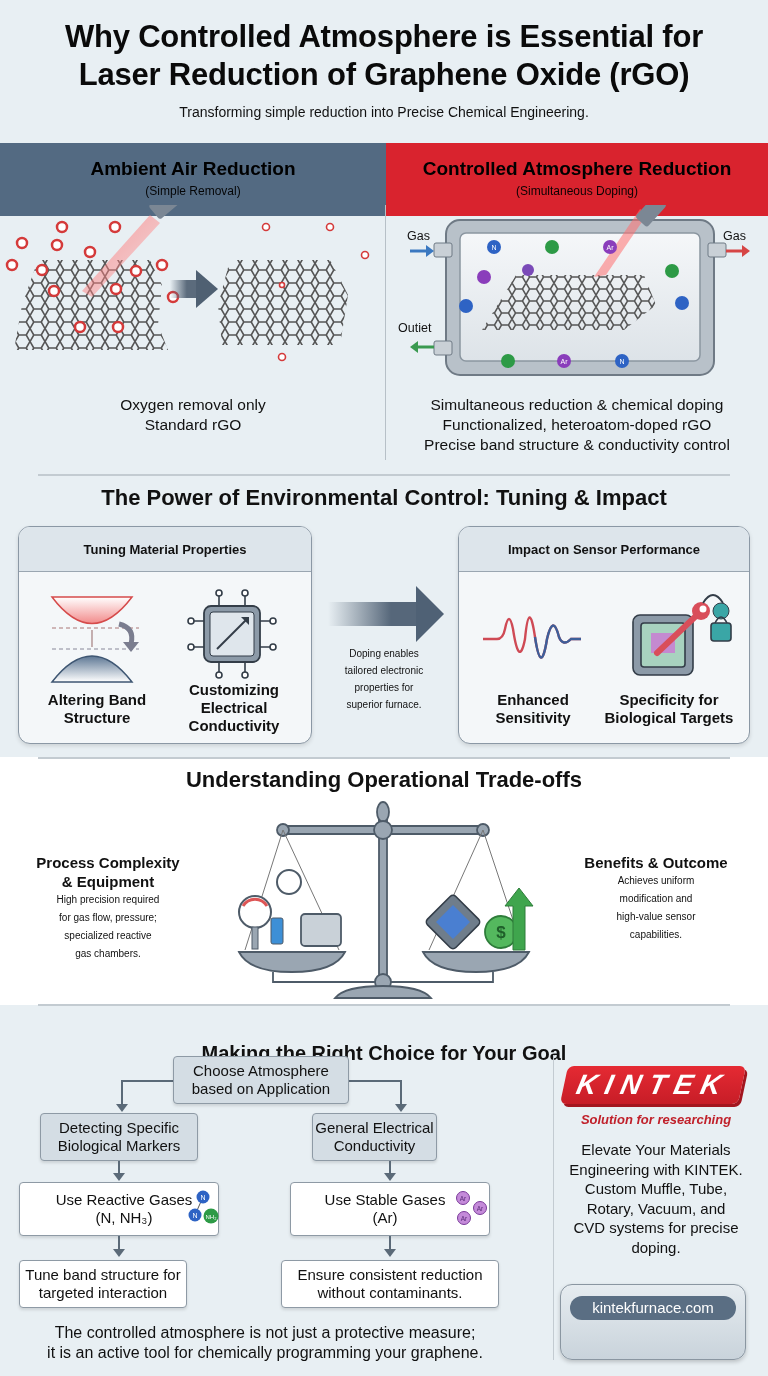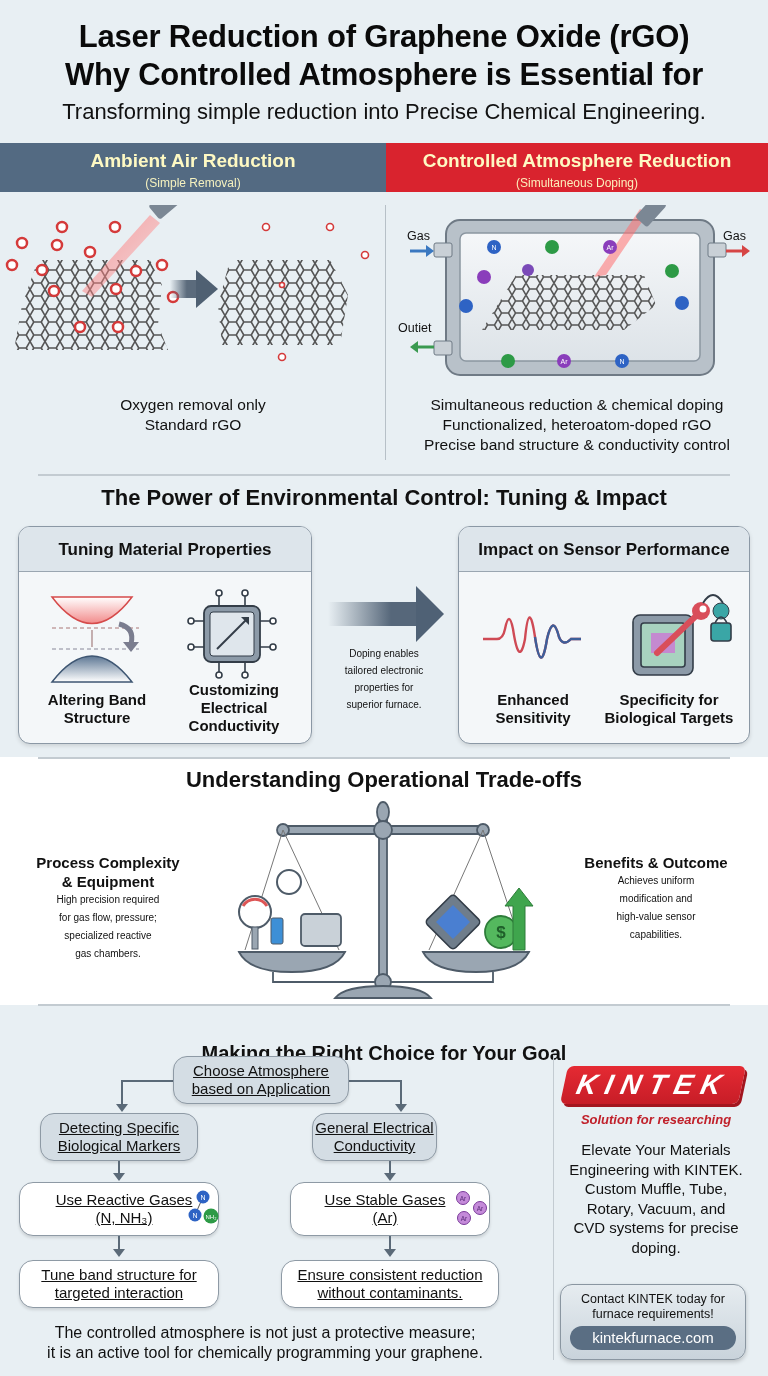--- a/index.html
+++ b/index.html
@@ -14,25 +14,25 @@
   .center { text-align: center; }
 
   
   #title {
     left: 0; top: 18px; width: 768px;
     font-size: 31px; font-weight: bold; line-height: 38px; color: #0a0a0a;
     letter-spacing: -0.2px;
   }
   #subtitle {
     left: 0; top: 100px; width: 768px;
-    font-size: 22px; line-height: 24px; color: #111;
+    font-size: 14px; line-height: 24px; color: #111;
   }
 
   
-  .band { top: 143px; height: 49px; color: #fef9c3; text-align: center; padding-top: 6px; }
+  .band { top: 143px; height: 73px; color: #000000; text-align: center; padding-top: 14px; }
   .band .t1 { font-size: 19px; font-weight: bold; line-height: 24px; }
   .band .t2 { font-size: 12px; line-height: 21px; opacity: .95; }
   #band-left { left: 0; width: 386px; background: #536a82; }
   #band-right { left: 386px; width: 382px; background: #d9232e; }
 
   .cmp-divider { left: 385px; top: 205px; width: 1px; height: 255px; background: #b7c0c7; }
 
   .bullets { font-size: 15.5px; line-height: 20px; color: #111; }
   #left-bullets { left: 0; top: 395px; width: 386px; }
   #right-bullets { left: 386px; top: 395px; width: 382px; }
@@ -40,41 +40,41 @@
   .hr { height: 2px; background: #c3cbd1; }
 
   
   #sec2-title { left: 0; top: 485px; width: 768px; font-size: 22px; font-weight: bold; }
   .card {
     background: #f4f7f9; border: 1.5px solid #8b98a5; border-radius: 12px; overflow: hidden;
     box-shadow: 0 2px 4px rgba(0,0,0,.12);
   }
   .card-head {
     height: 45px; background: #dde5eb; border-bottom: 1.5px solid #9aa6b1;
-    font-size: 17px; font-weight: bold; text-align: center; line-height: 45px;
+    font-size: 13px; font-weight: bold; text-align: center; line-height: 45px;
   }
   .card-label { font-size: 15px; font-weight: bold; line-height: 18px; text-align: center; }
   #card-tuning { left: 18px; top: 526px; width: 294px; height: 218px; }
   #card-impact { left: 458px; top: 526px; width: 292px; height: 218px; }
   #doping-note { left: 310px; top: 645px; width: 148px; font-size: 10px; line-height: 17px; }
 
   
   #sec3 { left: 0; top: 757px; width: 768px; height: 248px; background: #ffffff; }
   #sec3-title { left: 0; top: 767px; width: 768px; font-size: 22px; font-weight: bold; }
   #tradeoff-left { left: 10px; top: 853px; width: 196px; }
   #tradeoff-right { left: 566px; top: 853px; width: 180px; }
   .to-head { font-size: 15px; font-weight: bold; line-height: 19px; }
   .to-body { font-size: 10px; line-height: 18px; }
 
   
   #sec4-title { left: 0; top: 1042px; width: 768px; font-size: 20px; font-weight: bold; }
   .fbox {
-    background: #ffffff; border: 1.5px solid #8e9aa5; border-radius: 14px;
+    background: #ffffff; border: 1.5px solid #8e9aa5; border-radius: 4px;
     text-align: center; font-size: 15px; line-height: 18px;
-    box-shadow: 0 2px 3px rgba(0,0,0,.12); display: flex; align-items: center; justify-content: center; text-decoration: underline;
+    box-shadow: 0 2px 3px rgba(0,0,0,.12); display: flex; align-items: center; justify-content: center;
   }
   .fbox.grey { background: #d4dde4; }
   .connector { background: #5b6a78; }
   .arrowhead { width: 0; height: 0; border-left: 6px solid transparent; border-right: 6px solid transparent; border-top: 8px solid #5b6a78; }
 
   #quote { left: 0; top: 1323px; width: 530px; font-size: 16px; line-height: 20px; }
 
   .vsep { left: 553px; top: 1055px; width: 1px; height: 305px; background: #c3cbd1; }
 
   
@@ -96,22 +96,22 @@
   #contact-text { font-size: 12.5px; line-height: 15px; }
   #contact-url {
     display: inline-block; margin-top: 4px; width: 166px; height: 24px; border-radius: 12px;
     background: #5a6e83; color: #fff; font-size: 15px; line-height: 24px;
   }
 </style>
 </head>
 <body>
 
 <div id="title" class="abs center">
+  <div>Why Controlled Atmosphere is Essential for</div>
   <div>Laser Reduction of Graphene Oxide (rGO)</div>
-  <div>Why Controlled Atmosphere is Essential for</div>
 </div>
 <div id="subtitle" class="abs center">Transforming simple reduction into Precise Chemical Engineering.</div>
 
 <div id="band-left" class="abs band">
   <div class="t1">Ambient Air Reduction</div>
   <div class="t2">(Simple Removal)</div>
 </div>
 <div id="band-right" class="abs band">
   <div class="t1">Controlled Atmosphere Reduction</div>
   <div class="t2">(Simultaneous Doping)</div>
@@ -438,21 +438,21 @@
     <circle cx="18" cy="8" r="6.5" fill="#2e63c4"></circle>
       <circle cx="10" cy="26" r="6.5" fill="#2e63c4"></circle>
       <circle cx="26" cy="27" r="7.5" fill="#2d9a46"></circle>
     <text x="18" y="11" font-size="7" fill="#fff" text-anchor="middle" font-family="Liberation Sans, sans-serif">N</text>
     <text x="10" y="29" font-size="7" fill="#fff" text-anchor="middle" font-family="Liberation Sans, sans-serif">N</text>
     <text x="26" y="30" font-size="6" fill="#fff" text-anchor="middle" font-family="Liberation Sans, sans-serif">NH₂</text>
   </svg>
 </div>
 <div class="abs connector" style="left:118px;top:1236px;width:2px;height:14px"></div>
 <div class="abs arrowhead" style="left:113px;top:1249px"></div>
-<div class="abs fbox" style="left:19px;top:1260px;width:200px;height:48px">
+<div class="abs fbox" style="left:19px;top:1260px;width:168px;height:48px">
   <div>
       <div>Tune band structure for</div>
       <div>targeted interaction</div>
     </div>
 </div>
 
 <div class="abs fbox grey" style="left:312px;top:1113px;width:125px;height:48px">
   <div>
       <div>General Electrical</div>
       <div>Conductivity</div>
@@ -494,18 +494,14 @@
 <div id="kintek-tag" class="abs center">Solution for researching</div>
 <div id="kintek-pitch" class="abs center">
   <div>Elevate Your Materials</div>
   <div>Engineering with KINTEK.</div>
   <div>Custom Muffle, Tube,</div>
   <div>Rotary, Vacuum, and</div>
   <div>CVD systems for precise</div>
   <div>doping.</div>
 </div>
 <div id="contact-box" class="abs">
-  <div id="contact-text">
-    <div>Contact KINTEK today for</div>
-    <div>furnace requirements!</div>
-  </div>
   <div id="contact-url">kintekfurnace.com</div>
 </div>
 
 </body></html>

